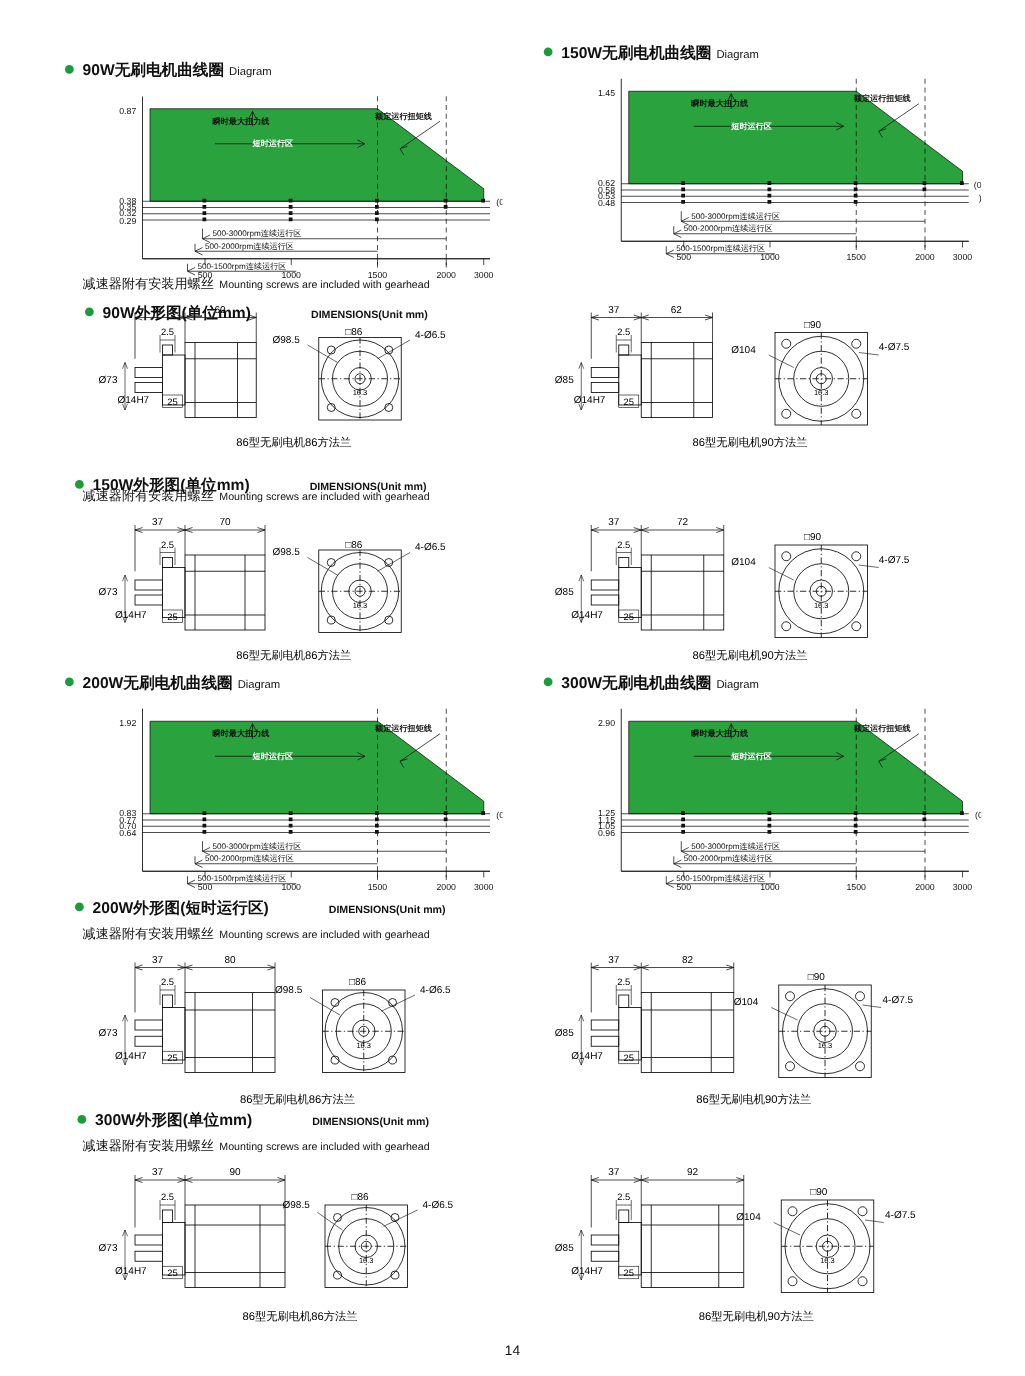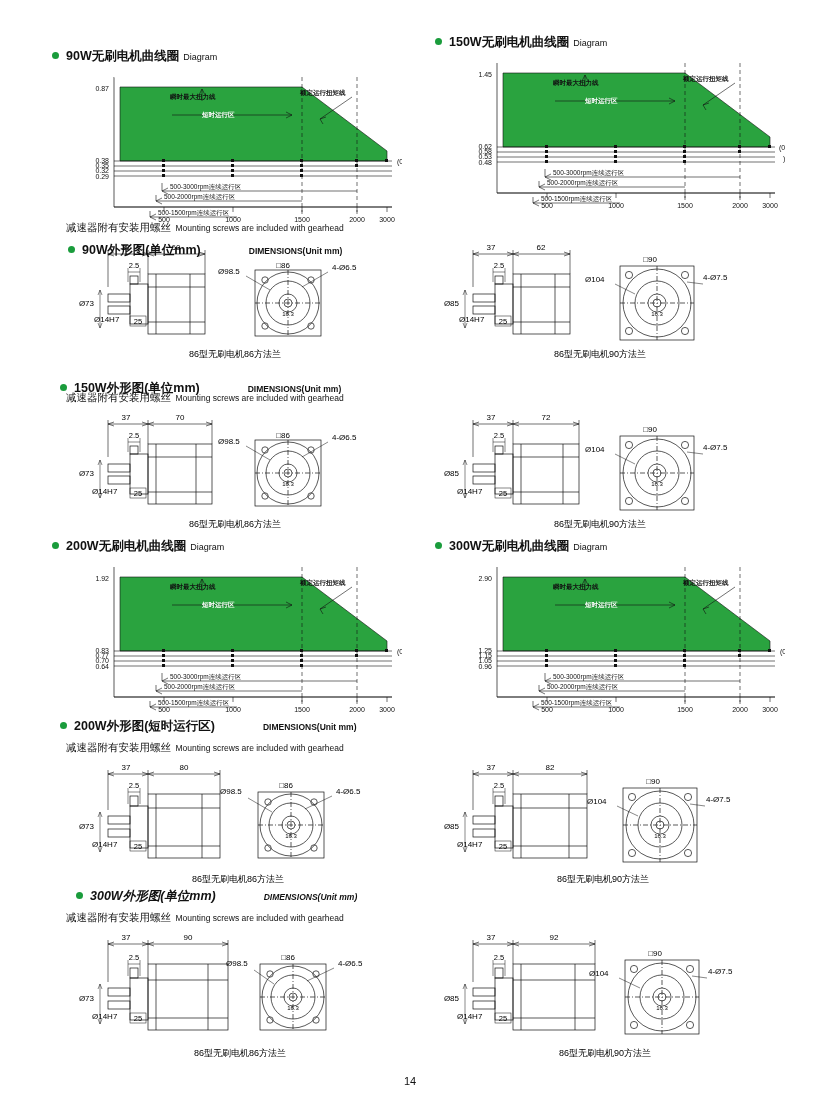--- a/index.html
+++ b/index.html
@@ -803,21 +803,21 @@
       <g stroke="#111" stroke-width="0.5" fill="none">
           <path d="M182 54 L203 64"></path>
           <path d="M255 52 L270 54"></path>
         </g>
       <text x="271" y="50" font-size="8" font-family="'Liberation Sans',sans-serif">4-Ø7.5</text>
       <text x="225" y="86" font-size="6" text-anchor="middle" font-family="'Liberation Sans',sans-serif">16.3</text>
       <text x="168" y="130" font-size="9" text-anchor="middle" font-family="'Liberation Sans',sans-serif">86型无刷电机90方法兰</text>
     </svg>
   </div>
 
-  <div class="abs" style="left:76px;top:888px;font-style:italic;">
+  <div class="abs" style="left:62px;top:888px;">
     <div class="sec-head">
       <span class="bullet"></span>
       <span class="h-cn">300W外形图(单位mm)</span>
       <span class="h-en thin">DIMENSIONS(Unit mm)</span>
     </div>
   </div>
   <div class="abs" style="left:66px;top:907px;">
     <span style="font-size:10.5px;">减速器附有安装用螺丝</span>
     <span style="font-size:8.5px;">Mounting screws are included with gearhead</span>
   </div>

